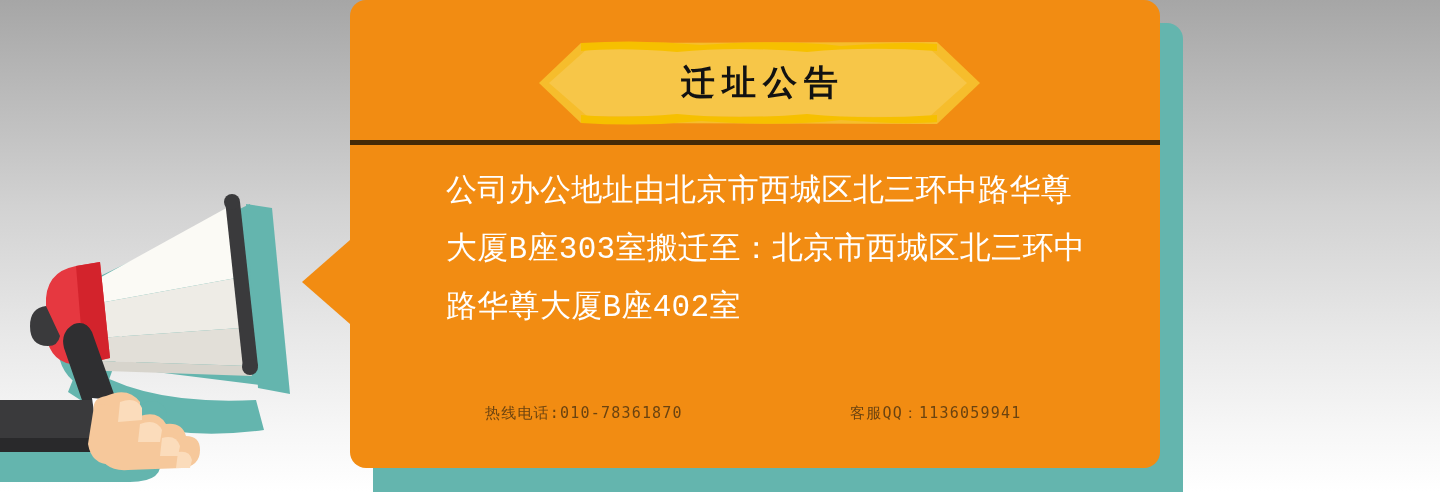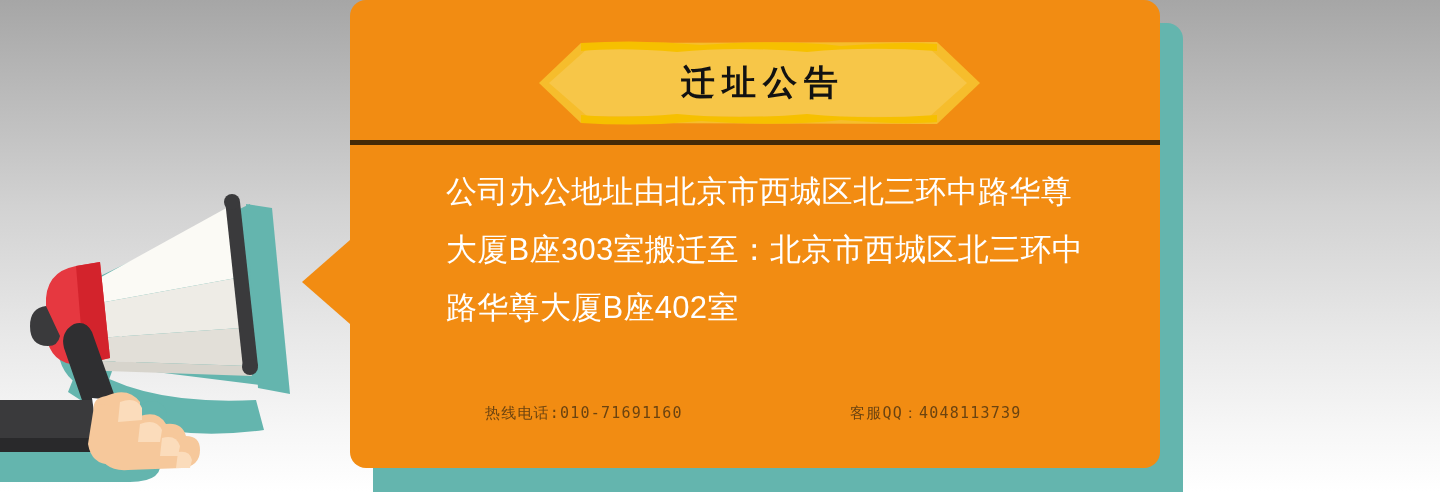--- a/index.html
+++ b/index.html
@@ -43,21 +43,21 @@
   
   .divider {
     position:absolute; left:0px; top:140px; width:810px; height:5px;
     background:#452a07;
   }
 
   
   .body-text {
     position:absolute; left:96px; top:163px; width:650px;
     font-size:31px; line-height:58px; color:#ffffff;
-    font-family:Liberation Sans, sans-serif;
+    font-family:Liberation Mono, monospace;
     letter-spacing:0.3px;
   }
 
   
   .footer { position:absolute; left:0; top:404px; width:810px; height:34px; }
   .footer-item {
     position:absolute; top:0;
     font-family:"DejaVu Sans Mono","Liberation Mono",monospace;
     font-size:15px; color:#6b4310; letter-spacing:1.2px;
     white-space:nowrap;
@@ -129,22 +129,22 @@
         <path d="M44 83 q60 4 120 -2 q80 6 140 -1 q60 5 96 2 l0 -7 q-70 5 -130 -1 q-70 6 -130 0 q-56 5 -96 1 Z" fill="#f6c000"></path>
       </svg>
       <div class="banner-title">迁址公告</div>
     </div>
 
     <div class="divider"></div>
 
     <div class="body-text">公司办公地址由北京市西城区北三环中路华尊大厦B座303室搬迁至：北京市西城区北三环中路华尊大厦B座402室</div>
 
     <div class="footer">
-      <div class="footer-item footer-phone">热线电话:010-71691160</div>
-      <div class="footer-item footer-qq">客服QQ：4048113739</div>
+      <div class="footer-item footer-phone">热线电话:010-78361870</div>
+      <div class="footer-item footer-qq">客服QQ：1136059941</div>
     </div>
   </div>
 
   <div class="tail">
     <svg width="70" height="112" viewBox="0 0 70 112">
       <path d="M70 0 L70 112 L6 56 Z" fill="#f28c12"></path>
     </svg>
   </div>
 
 </div>

